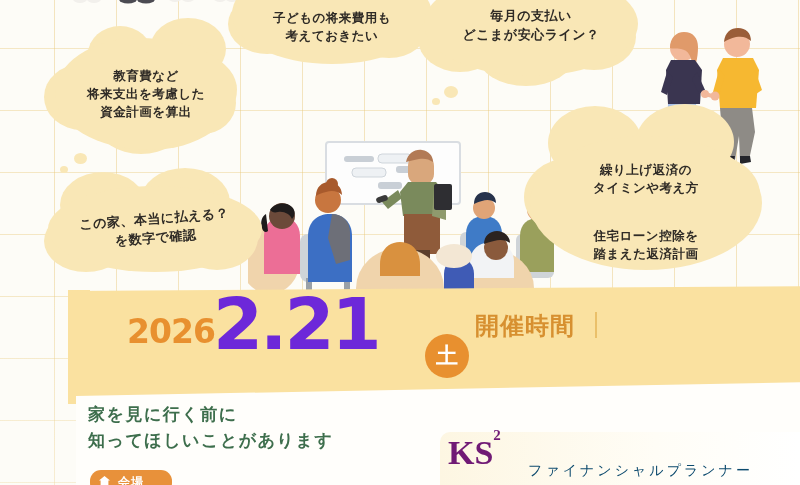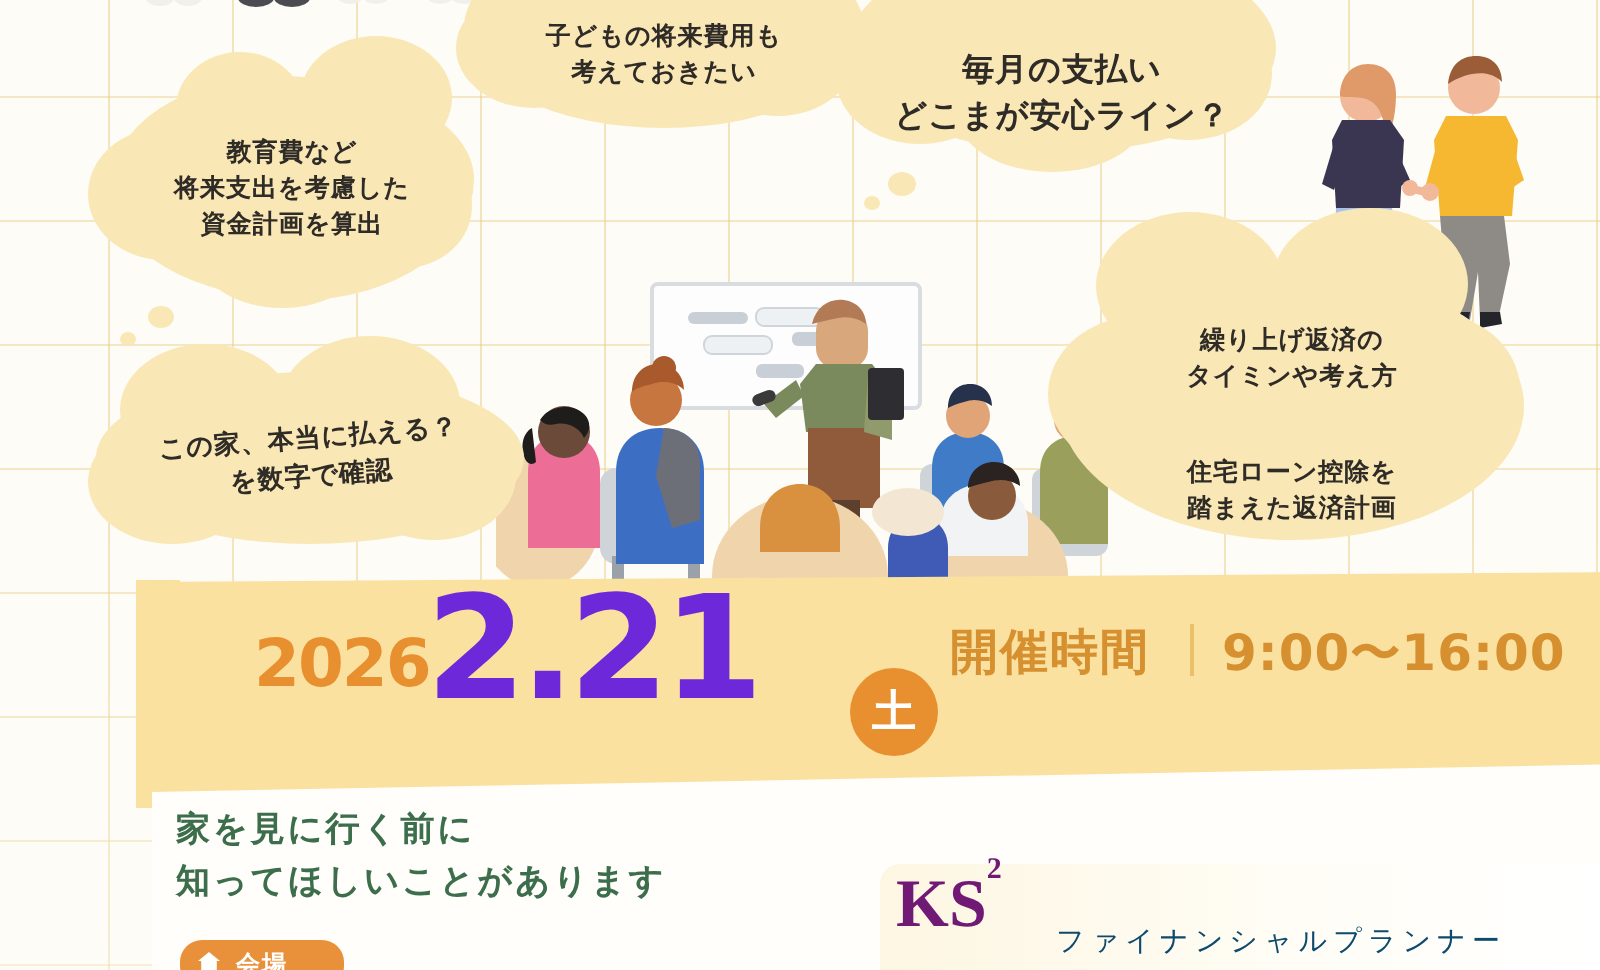--- a/index.html
+++ b/index.html
@@ -70,21 +70,21 @@
   #bubB-l4{left:350px;top:-4px;width:78px;height:62px;border-radius:50%;}
   #bubB .txt{font-size:12.5px;top:63%;}
 
   
   #bubC{left:424px;top:-28px;width:214px;height:104px;}
   #bubC-l1{left:440px;top:-46px;width:86px;height:68px;border-radius:50%;}
   #bubC-l2{left:520px;top:-52px;width:92px;height:70px;border-radius:50%;}
   #bubC-l3{left:418px;top:6px;width:84px;height:66px;border-radius:50%;}
   #bubC-l4{left:552px;top:4px;width:84px;height:66px;border-radius:50%;}
   #bubC-l5{left:478px;top:26px;width:96px;height:60px;border-radius:50%;}
-  #bubC .txt{font-size:16px;top:52%;margin-top:21px;}
+  #bubC .txt{font-size:13px;top:52%;}
   #bubC-d1{left:444px;top:86px;width:14px;height:12px;}
   #bubC-d2{left:432px;top:98px;width:8px;height:7px;}
 
   
   #bubD{left:48px;top:186px;width:214px;height:86px;border-radius:50%;}
   #bubD-l1{left:60px;top:172px;width:86px;height:66px;border-radius:50%;}
   #bubD-l2{left:140px;top:168px;width:90px;height:68px;border-radius:50%;}
   #bubD-l3{left:44px;top:210px;width:84px;height:62px;border-radius:50%;}
   #bubD-l4{left:176px;top:206px;width:82px;height:64px;border-radius:50%;}
   #bubD .txt{font-size:13px;transform:translateY(-50%) rotate(-4.5deg);}
@@ -359,21 +359,20 @@
 
   <div id="band-tail"></div>
   <div id="band"></div>
 
   <div id="dateRow">
     <div id="year">2026</div>
     <div id="daynum">2.21</div>
     <div id="dow">土</div>
     <div id="timeTitle">開催時間</div>
     <div id="timeDiv"></div>
-    <div id="timeVal">9:00〜16:00</div>
   </div>
 
   <div id="whitePanel"></div>
   <div id="lead">家を見に行く前に
 知ってほしいことがあります</div>
 
   <div id="housebadge">
     <svg id="hb-icon" width="13" height="13" viewBox="0 0 13 13">
       <path d="M6.5 1L12 5.5h-1.6V12H2.6V5.5H1z" fill="#ffffff"></path>
     </svg>

